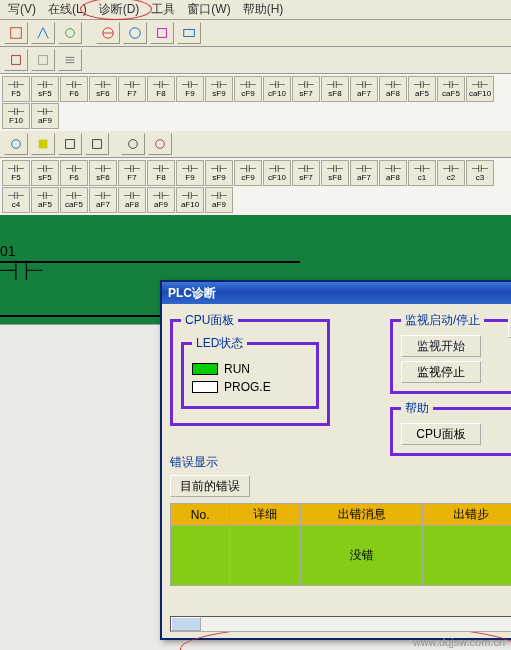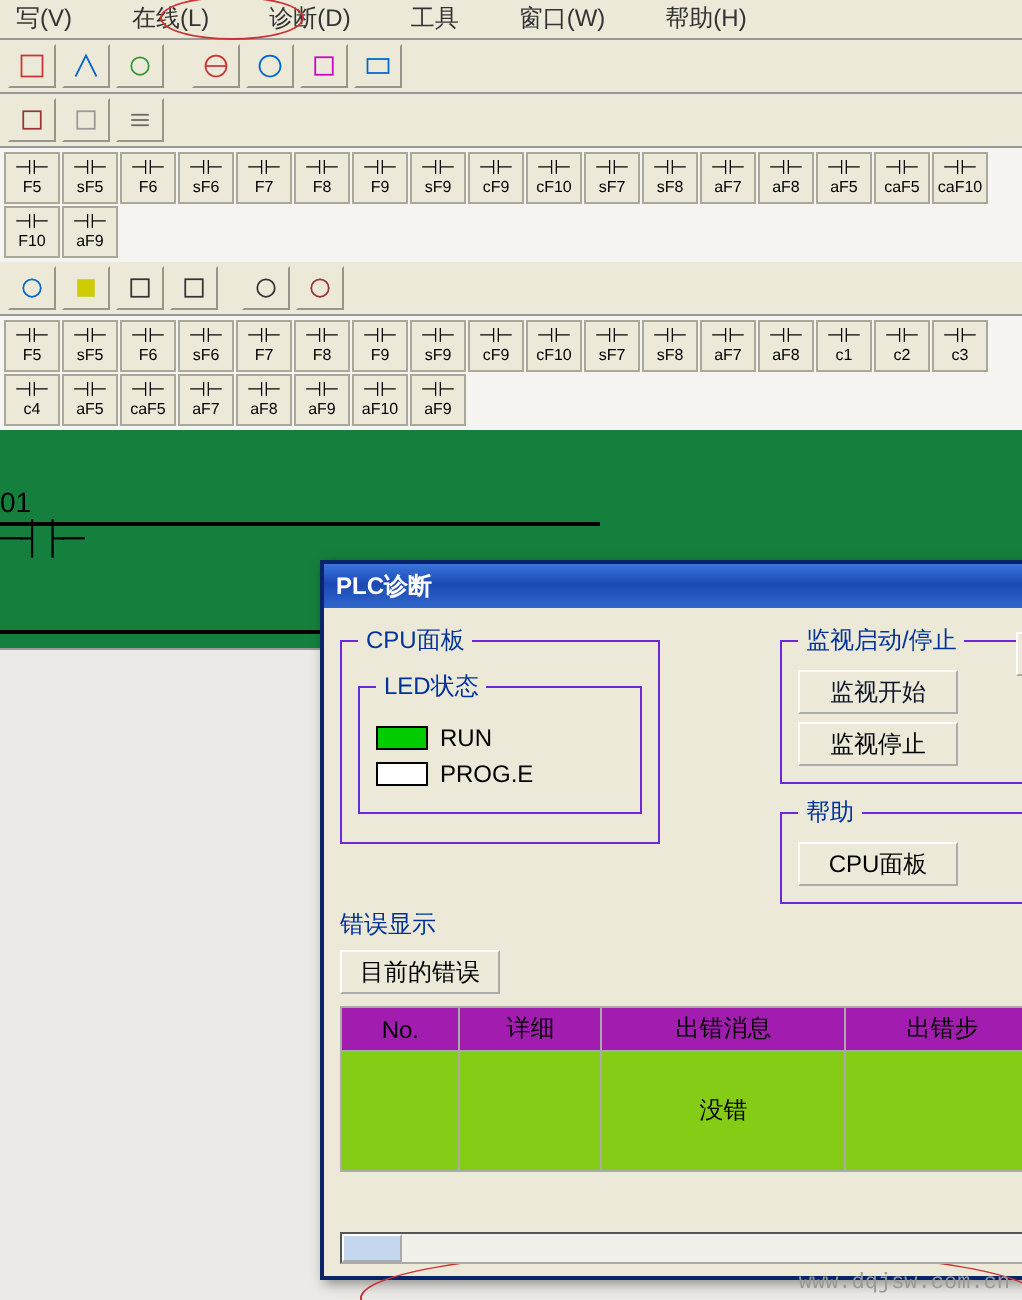--- a/index.html
+++ b/index.html
@@ -1,19 +1,19 @@
 <!DOCTYPE html>
 <html><head>
 <meta charset="utf-8">
 <style>
 * { box-sizing: border-box; margin: 0; padding: 0; font-family: "SimSun", "MS Gothic", sans-serif; }
 body { background: #eceae6; width: 511px; height: 650px; overflow: hidden; position: relative; font-size: 12px; }
 
 
-.menubar { background: #ece9d8; height: 20px; display: flex; align-items: center; padding: 0 4px; gap: 22px; font-size: 12px; color: #333; border-bottom: 1px solid #999; }
+.menubar { background: #ece9d8; height: 20px; display: flex; align-items: center; padding: 0 4px; gap: 4px; font-size: 12px; color: #333; border-bottom: 1px solid #999; }
 .menubar span { padding: 2px 4px; }
 .menu-ellipse { position: absolute; top: -2px; left: 80px; width: 72px; height: 22px; border: 1px solid #c33; border-radius: 50%; pointer-events: none; }
 
 
 .toolbar { background: #ece9d8; padding: 2px 4px; border-bottom: 1px solid #999; display: flex; gap: 3px; flex-wrap: wrap; }
 .tbtn { width: 24px; height: 22px; background: #ece9d8; border: 1px solid #aca899; display: flex; align-items: center; justify-content: center; font-size: 10px; }
 .tbtn.icon { border: 1px outset #ece9d8; }
 .tbtn svg { width: 14px; height: 14px; }
 
 
@@ -26,44 +26,44 @@
 .ladder .contact { position: absolute; top: 28px; font-family: monospace; font-size: 14px; }
 .ladder .contact .label { margin-bottom: 2px; }
 .ladder .contact .sym { font-size: 16px; letter-spacing: -1px; }
 .ladder .rung { position: absolute; top: 46px; height: 2px; background: #000; }
 
 
 .dialog { position: absolute; top: 280px; left: 160px; width: 370px; height: 360px; background: #ece9d8; border: 2px solid #0a246a; box-shadow: 2px 2px 6px rgba(0,0,0,0.4); }
 .titlebar { height: 22px; background: linear-gradient(to bottom, #3b77dd, #1b49b3 45%, #2f66cc); color: #fff; font-weight: bold; font-size: 12px; display: flex; align-items: center; padding: 0 6px; }
 .dlg-body { padding: 8px; position: relative; height: calc(100% - 22px); }
 
-fieldset { border: 1px solid #6d28d9; padding: 6px 8px 8px; margin-bottom: 6px; font-size: 12px; }
+fieldset { border: 3px solid #6d28d9; padding: 6px 8px 8px; margin-bottom: 6px; font-size: 12px; }
 legend { padding: 0 4px; color: #003399; font-size: 12px; }
 .led-row { display: flex; align-items: center; gap: 6px; margin: 4px 0; }
 .led { width: 26px; height: 12px; border: 1px solid #000; }
 .led.green { background: #0c0; }
 .led.off { background: #fff; }
 .btn { height: 22px; padding: 0 8px; background: #ece9d8; border: 1px outset #fff; font-size: 12px; min-width: 80px; }
 .btn.disabled { color: #0f172a; }
 .rightcol { position: absolute; top: 8px; right: 8px; width: 130px; }
 .cpu-panel { position: absolute; top: 8px; left: 8px; width: 160px; }
 
 .err-section { position: absolute; top: 150px; left: 8px; right: 8px; }
 .err-section .label { color: #003399; margin-bottom: 4px; }
 .err-btn-row { margin: 4px 0 6px; }
 .tbl { width: 100%; border: 1px solid #888; background: #fff; border-collapse: collapse; }
-.tbl th, .tbl td { border: 1px solid #aaa; padding: 2px 4px; font-size: 12px; font-weight: normal; background: #a21caf; }
+.tbl th, .tbl td { border: 1px solid #aaa; padding: 2px 4px; font-size: 12px; font-weight: normal; background: #eab308; }
 .tbl td { background: #84cc16; text-align: center; }
 .tbl-body { height: 60px; }
 .err-ellipse { position: absolute; top: 170px; left: 10px; width: 340px; height: 50px; border: 1px solid #c33; border-radius: 50%; pointer-events: none; }
 
 .scrollbar { position: absolute; bottom: 6px; left: 8px; right: 8px; height: 16px; background: #f2f0eb; border: 1px inset #aaa; }
 .scrollbar .thumb { width: 30px; height: 100%; background: #c5d7ef; border: 1px outset #fff; }
 
-.watermark { position: absolute; bottom: 2px; right: 6px; font-size: 11px; color: #999; font-family: Liberation Mono, monospace; }
+.watermark { position: absolute; bottom: 2px; right: 6px; font-size: 11px; color: #999; font-family: Liberation Sans, sans-serif; }
 </style>
 </head>
 <body>
 
 <div class="menubar">
   <span>写(V)</span>
   <span>在线(L)</span>
   <span>诊断(D)</span>
   <span>工具</span>
   <span>窗口(W)</span>

